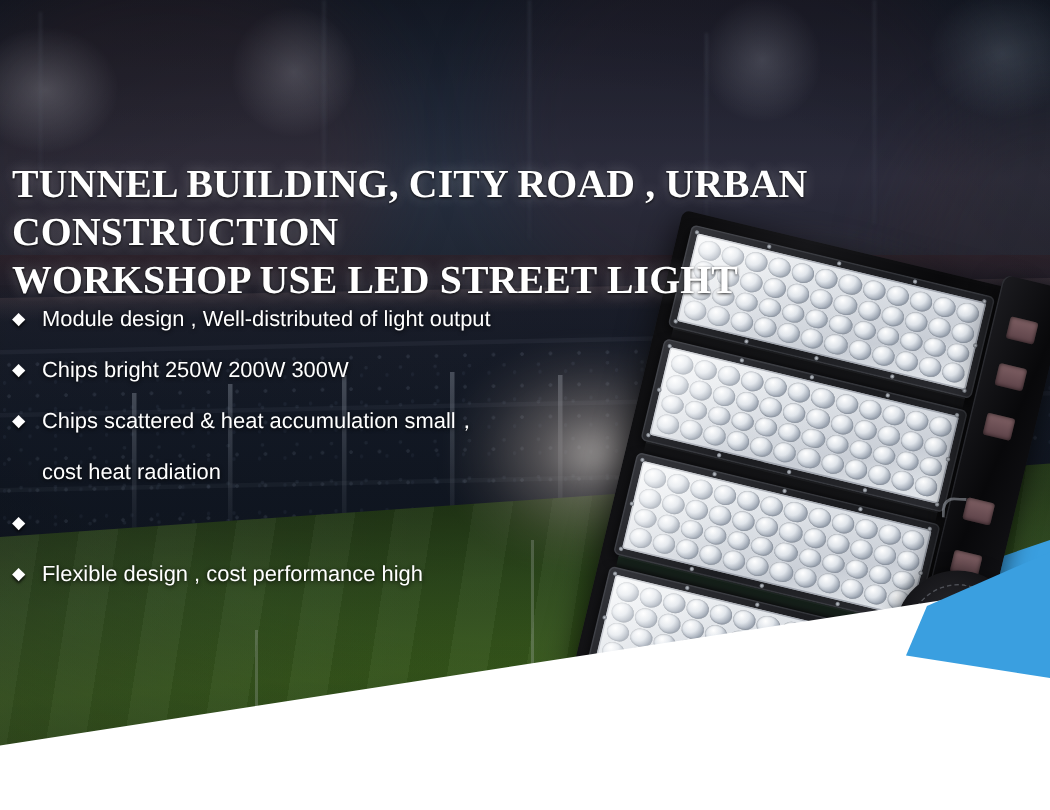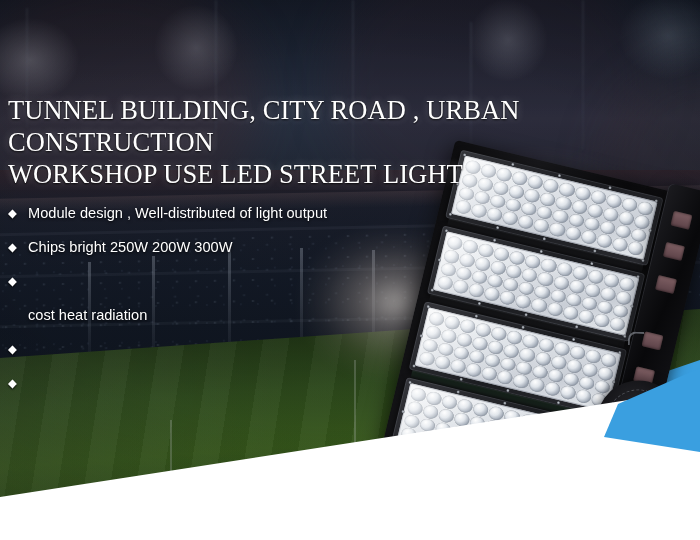--- a/index.html
+++ b/index.html
@@ -114,23 +114,23 @@
     clip-path:polygon(700px 368px, 700px 452px, 604px 437px, 618px 404px);
   }
   .blue-wedge2{
     position:absolute; left:0; top:0; width:700px; height:540px;
     background:#3a9fe0;
     clip-path:polygon(606px 392px, 700px 360px, 700px 455px, 583px 432px);
   }
 
   
   .title{
-    position:absolute; left:8px; top:94px; width:690px;
+    position:absolute; left:8px; top:106px; width:690px;
     font-family:"Liberation Serif", serif;
-    font-weight:normal;
+    font-weight:bold;
     font-size:26.5px;
     line-height:32px;
     letter-spacing:.1px;
     color:#ffffff;
     text-shadow:0 1px 2px rgba(0,0,0,.85), 0 0 9px rgba(255,255,255,.28);
     white-space:pre-line;
   }
   .features{ position:absolute; left:8px; top:203px; width:420px; }
   .feature{
     display:flex; align-items:flex-start;
@@ -623,26 +623,28 @@
     <div class="feature">
       <span class="dia">◆</span>
       <span class="txt">Module design , Well-distributed of light output</span>
     </div>
     <div class="feature">
       <span class="dia">◆</span>
       <span class="txt">Chips bright  250W  200W 300W</span>
     </div>
     <div class="feature">
       <span class="dia">◆</span>
+      <span class="txt">Chips scattered &amp; heat accumulation small，</span>
     </div>
     <div class="feature cont">
       <span class="dia">◆</span>
       <span class="txt">cost heat radiation</span>
     </div>
     <div class="feature">
       <span class="dia">◆</span>
     </div>
     <div class="feature">
       <span class="dia">◆</span>
+      <span class="txt">Flexible design , cost performance high</span>
     </div>
   </div>
 
 </div>
 
 </body></html>

